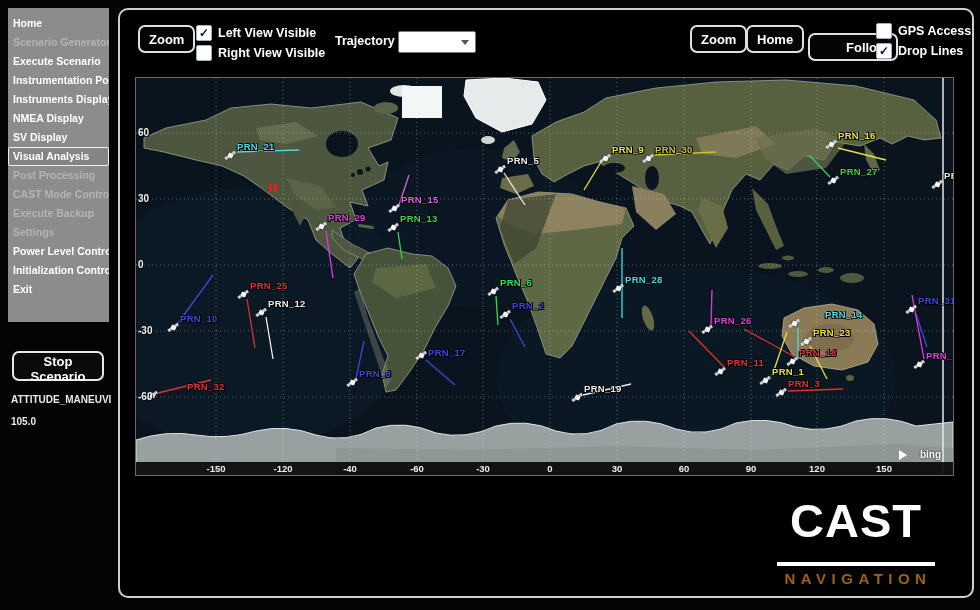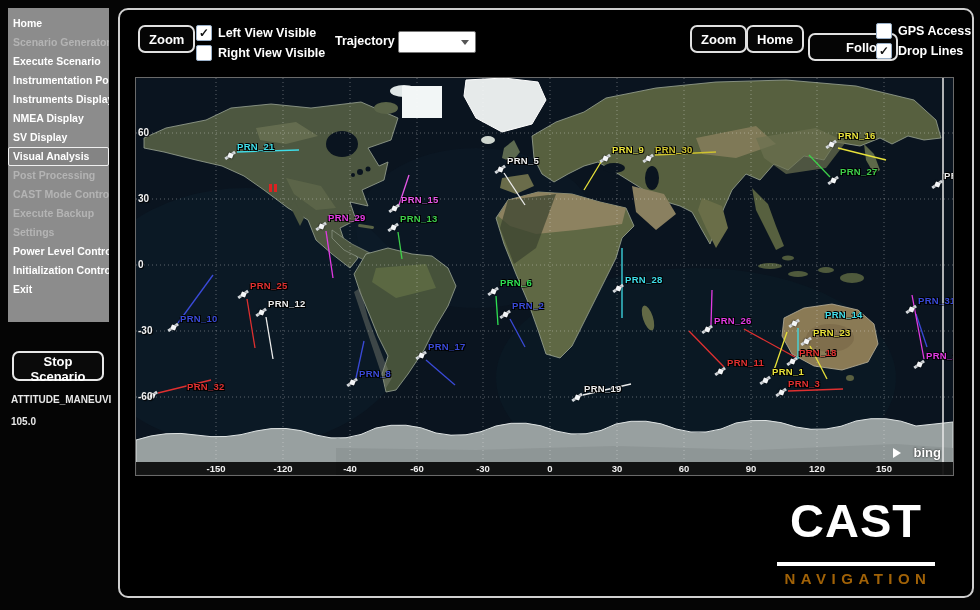--- a/index.html
+++ b/index.html
@@ -43,21 +43,21 @@
     text-shadow:1px 1px 0 #000, -1px 1px 0 #000, 1px -1px 0 #000;}
 
   .rcv{position:absolute;width:12px;height:10px;margin:-5px 0 0 -5px;}
   .rcv i{position:absolute;top:0;width:3px;height:8px;background:#d22;}
   .rcv i:first-child{left:2px;} .rcv i:last-child{left:7px;}
 
   .lat-label{position:absolute;left:2px;color:#f0f0f0;font-size:10px;font-weight:bold;text-shadow:1px 1px 1px #000;}
   .axis-strip{position:absolute;left:0;bottom:0;width:855px;height:13px;background:rgba(0,0,0,0.88);}
   .lon-label{position:absolute;top:1px;transform:translateX(-50%);color:#f0f0f0;font-size:9.5px;font-weight:bold;}
 
-  .bing{position:absolute;right:12px;bottom:15px;display:flex;align-items:center;gap:13px;color:#fff;font-size:13px;font-weight:bold;text-shadow:0 0 2px #000;}
+  .bing{position:absolute;right:12px;bottom:15px;display:flex;align-items:center;gap:13px;color:#fff;font-size:10px;font-weight:bold;text-shadow:0 0 2px #000;}
   .bing .tri{width:0;height:0;border-top:5px solid transparent;border-bottom:5px solid transparent;border-left:8px solid #fff;}
 
   
   .brand{position:absolute;left:657px;top:489px;width:158px;}
   .brand-cast{color:#fff;font-size:47px;font-weight:bold;letter-spacing:1px;line-height:0.95;text-align:center;
     border-bottom:4px solid #fff;padding-bottom:18px;font-stretch:condensed;}
   .brand-sub{color:#a16207;font-size:15px;font-weight:bold;letter-spacing:5.5px;text-align:center;margin-top:4px;padding-left:4px;}
 </style>
 </head>
 <body>
@@ -302,21 +302,21 @@
           <span class="sat-label" style="left: 23px; top: 303px; color: rgb(224, 48, 48); padding-left: 28px;">PRN_32</span>
           <div class="sat" style="left: 216px; top: 304px;">
             <i class="panelbar"></i>
             <i class="bus"></i>
           </div>
           <span class="sat-label" style="left: 223px; top: 290px; color: rgb(58, 74, 216);">PRN_8</span>
           <div class="sat" style="left: 285px; top: 277px;">
             <i class="panelbar"></i>
             <i class="bus"></i>
           </div>
-          <span class="sat-label" style="left: 292px; top: 263px; color: rgb(58, 74, 216);">PRN_17</span>
+          <span class="sat-label" style="left: 292px; top: 269px; color: rgb(58, 74, 216);">PRN_17</span>
           <div class="sat" style="left: 357px; top: 213px;">
             <i class="panelbar"></i>
             <i class="bus"></i>
           </div>
           <span class="sat-label" style="left: 364px; top: 199px; color: rgb(46, 224, 82);">PRN_6</span>
           <div class="sat" style="left: 369px; top: 236px;">
             <i class="panelbar"></i>
             <i class="bus"></i>
           </div>
           <span class="sat-label" style="left: 376px; top: 222px; color: rgb(58, 74, 216);">PRN_2</span>

